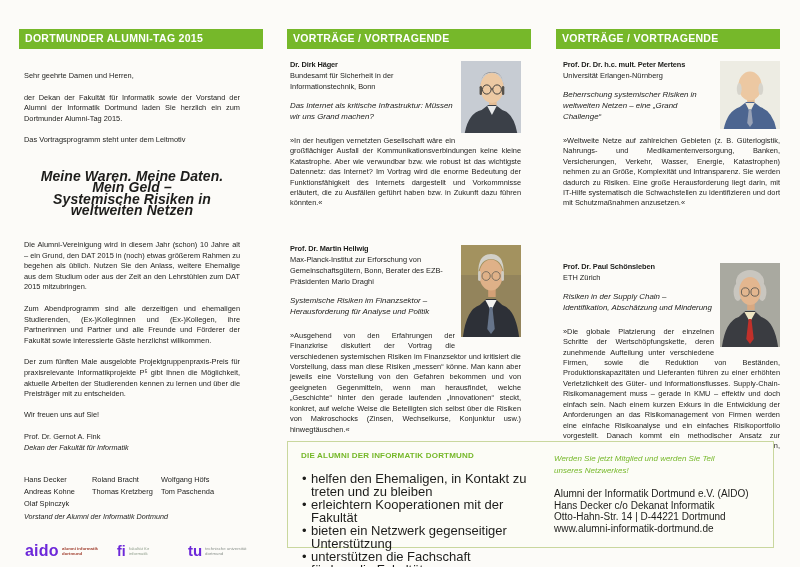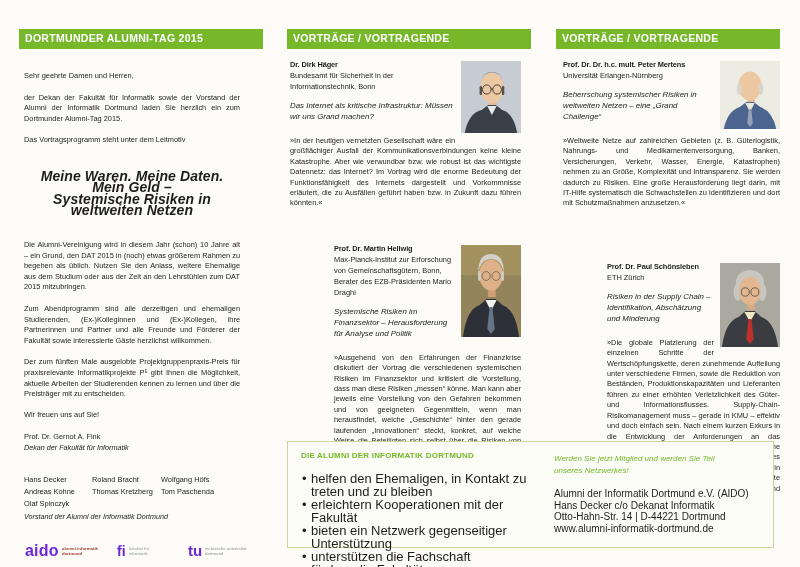--- a/index.html
+++ b/index.html
@@ -42,21 +42,21 @@
   .w-tu{font-size:15px;}
   .logo-label{margin-left:3px;font-size:6px;line-height:6.5px;transform:scale(.72);transform-origin:left center;white-space:nowrap;}
   .lab-aido{color:#9e3a2a;font-weight:bold;}
   .lab-fi{color:#92a08e;}
   .lab-tu{color:#8b928c;}
 
   
   .speakers{margin:10px 10px 0 3px;}
   .col3 .speakers{margin:10px 0 0 7px;}
   .speaker{margin-top:0;}
-  .speaker + .speaker{margin-top:34px;margin-left:44px;}
+  .speaker + .speaker{margin-top:34px;}
   .col3 .speaker + .speaker{margin-top:52px;}
   .speaker::after{content:"";display:block;clear:both;}
   .photo{float:right;width:60px;margin:2px 0 5px 6px;}
   .photo svg{display:block;width:100%;height:100%;}
   .ph-haeger{height:72px;} .ph-hellwig{height:92px;}
   .ph-mertens{height:68px;} .ph-schoensleben{height:84px;}
   .sname{font-size:7.4px;font-weight:bold;line-height:11px;white-space:nowrap;letter-spacing:-.1px;}
   .saff{font-size:7.4px;line-height:11px;}
   .stitle{margin-top:8px;font-style:italic;font-size:7.9px;line-height:11px;}
   .sabstract{margin-top:14px;font-size:7.4px;line-height:10.4px;text-align:justify;}

